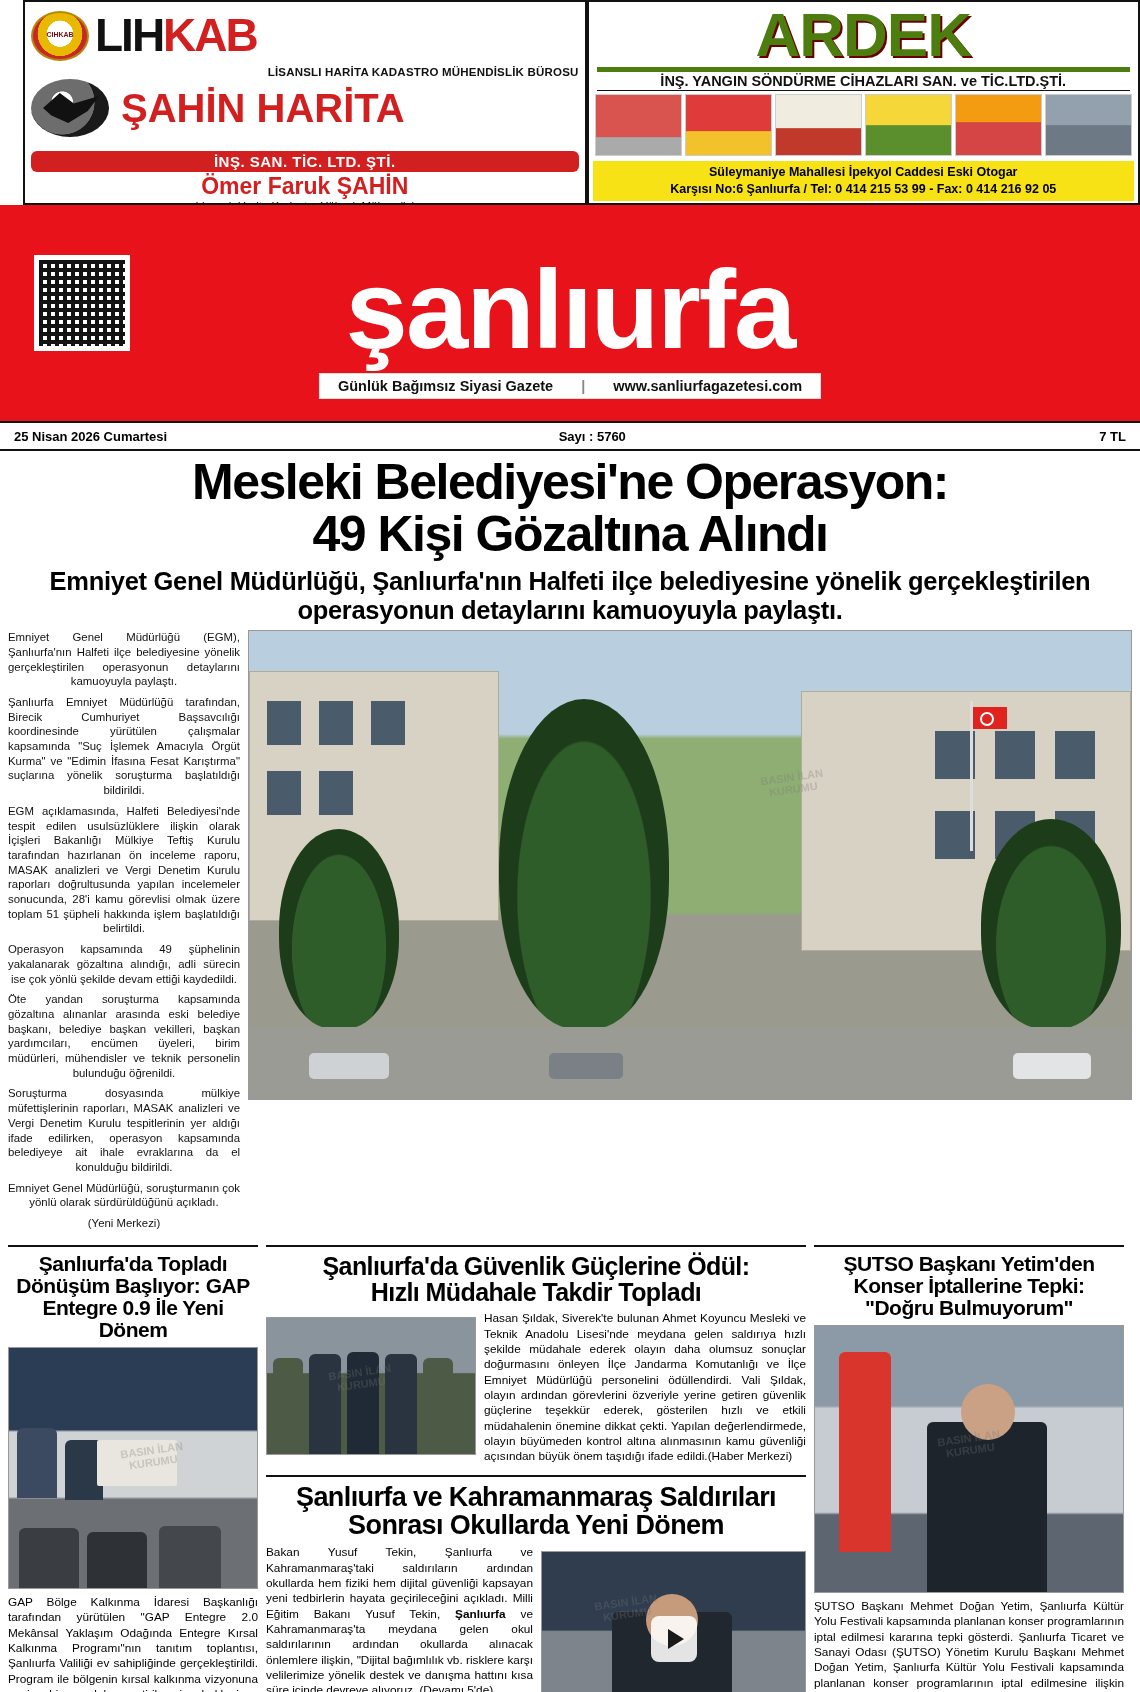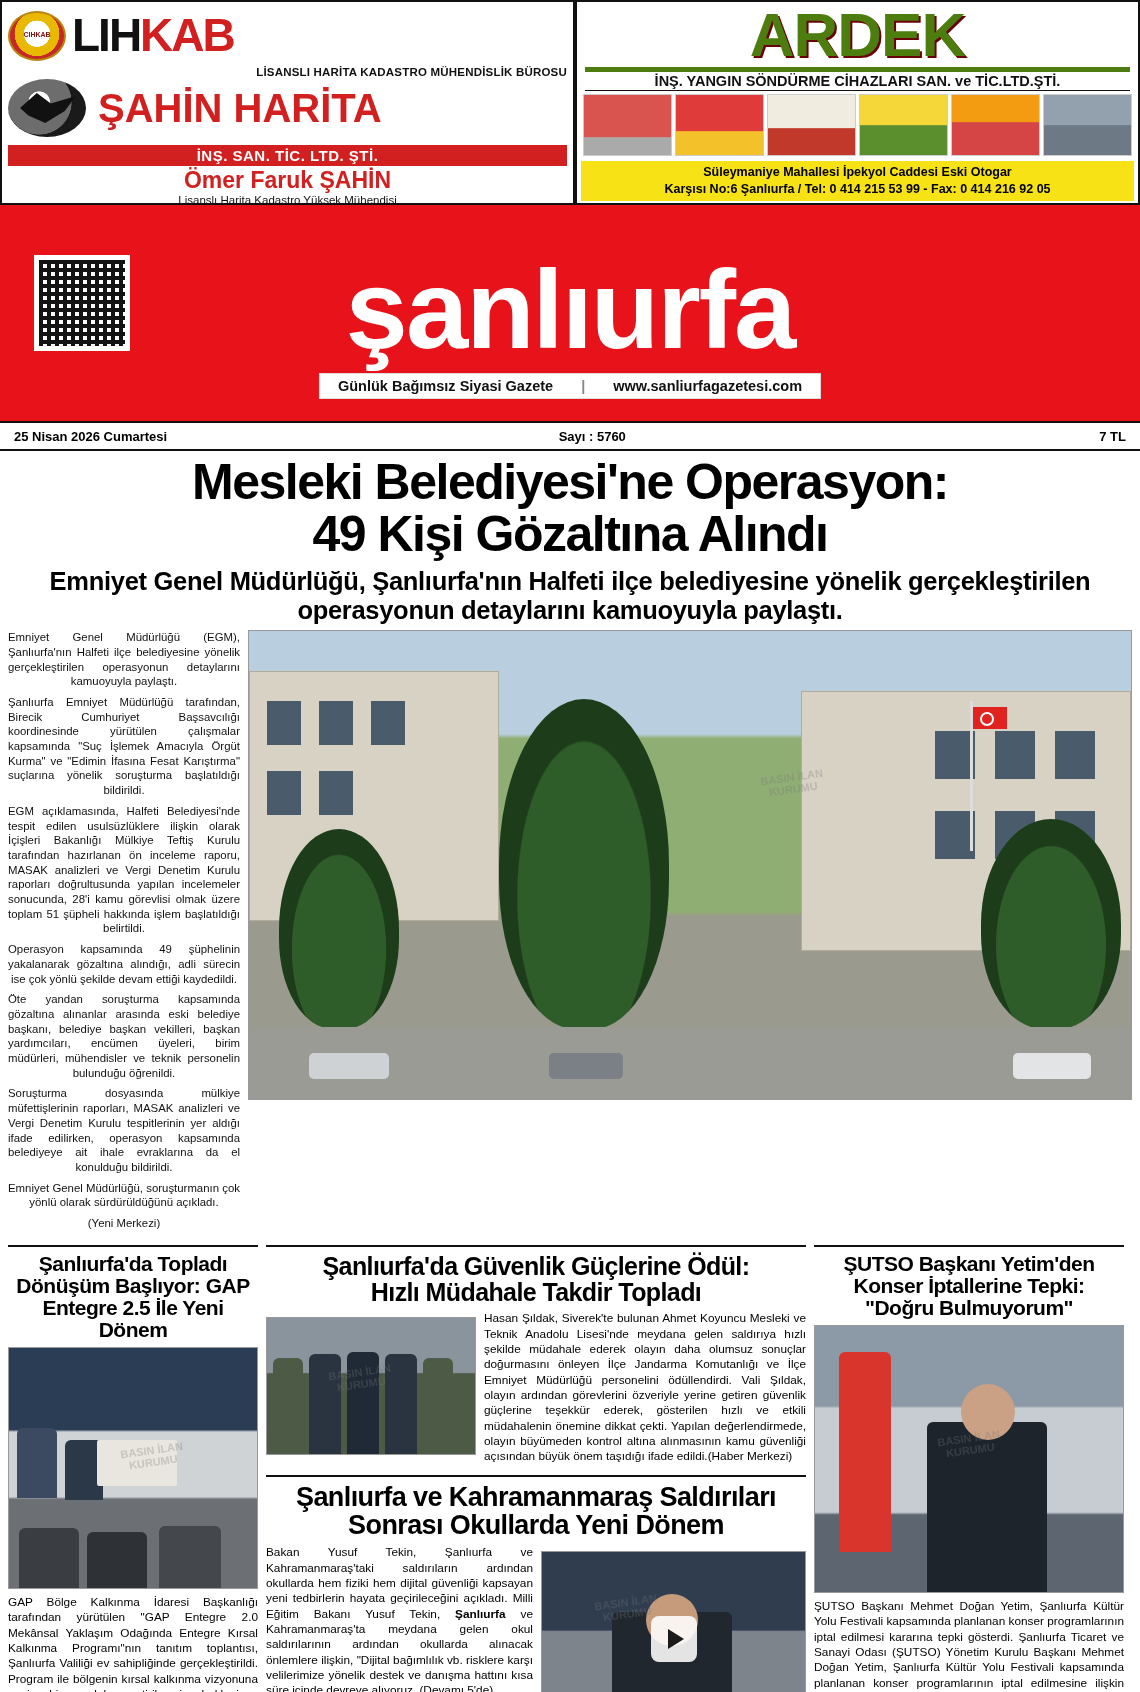--- a/index.html
+++ b/index.html
@@ -8,21 +8,21 @@
     width:1140px; height:1692px;
     background:#ffffff;
     font-family:"Liberation Sans", sans-serif;
     color:#000;
     position:relative;
     overflow:hidden;
   }
   .page { width:1140px; height:1692px; position:relative; }
 
   
-  .top-ads { display:flex; width:1140px; height:205px; }
+  .top-ads { display:flex; width:1140px; height:205px;padding-left:23px; }
   .ad-left {
     width:575px; height:205px; border:2px solid #111; background:#fff;
     position:relative; padding:4px 6px;
   }
   .ad-right {
     width:565px; height:205px; border:2px solid #111; background:#fff;
     position:relative; overflow:hidden;
   }
   .lihkab-row { display:flex; align-items:center; gap:6px; height:60px; }
   .lihkab-badge {
@@ -44,21 +44,21 @@
     background:radial-gradient(circle at 40% 40%, #fff 0 18%, #6d6d6d 19% 55%, #1a1a1a 56% 100%);
     flex:none; position:relative; overflow:hidden;
   }
   .eagle:before{
     content:""; position:absolute; left:12px; top:14px; width:56px; height:30px;
     background:#111; clip-path:polygon(0 50%,30% 0,55% 35%,100% 10%,80% 60%,45% 100%,15% 75%);
   }
   .sahin-main { font-size:40px; font-weight:bold; color:#d21f1f; letter-spacing:0px; line-height:1; }
   .sahin-bar {
     background:#d21f1f; color:#fff; font-size:15px; font-weight:bold;
-    text-align:center; padding:2px 0; margin-top:8px; letter-spacing:0.5px;
+    text-align:center; padding:2px 0; margin-top:14px; letter-spacing:0.5px;border-radius:6px;
   }
   .omer { text-align:center; font-size:23px; font-weight:bold; color:#d21f1f; margin-top:3px; line-height:1; }
   .omer-sub { text-align:center; font-size:11.5px; color:#111; margin-top:2px; }
   .ad-left .phones {
     display:flex; justify-content:center; gap:26px; align-items:center;
     margin-top:6px; font-size:15px; font-weight:bold;
   }
   .ad-left .webs {
     display:flex; justify-content:center; gap:24px; align-items:center;
     margin-top:3px; font-size:13px; font-weight:bold;
@@ -330,21 +330,21 @@
       </div>
     </div>
   </div>
 
   <div class="bottom">
 
     <div class="col-l">
       <div class="sec-title t-small">
         <div>Şanlıurfa'da Topladı</div>
         <div>Dönüşüm Başlıyor: GAP</div>
-        <div>Entegre 2.5 İle Yeni Dönem</div>
+        <div>Entegre 0.9 İle Yeni Dönem</div>
       </div>
       <div class="photo ph-meeting">
         <div class="fig" style="left:8px;top:80px;width:40px;height:70px;background:#3b4a60;"></div>
         <div class="fig" style="left:56px;top:92px;width:38px;height:60px;background:#2b3848;"></div>
         <div class="fig" style="left:10px;bottom:0;width:60px;height:60px;background:#3a3d42;"></div>
         <div class="fig" style="left:78px;bottom:0;width:60px;height:56px;background:#2e3136;"></div>
         <div class="fig" style="left:150px;bottom:0;width:62px;height:62px;background:#44474c;"></div>
         <div class="fig" style="left:88px;top:92px;width:80px;height:46px;background:#e9e6df;border-radius:2px;"></div>
         <div class="wm" style="left:45%;top:40%;">
           <span>BASIN İLAN</span><br><span>KURUMU</span>

